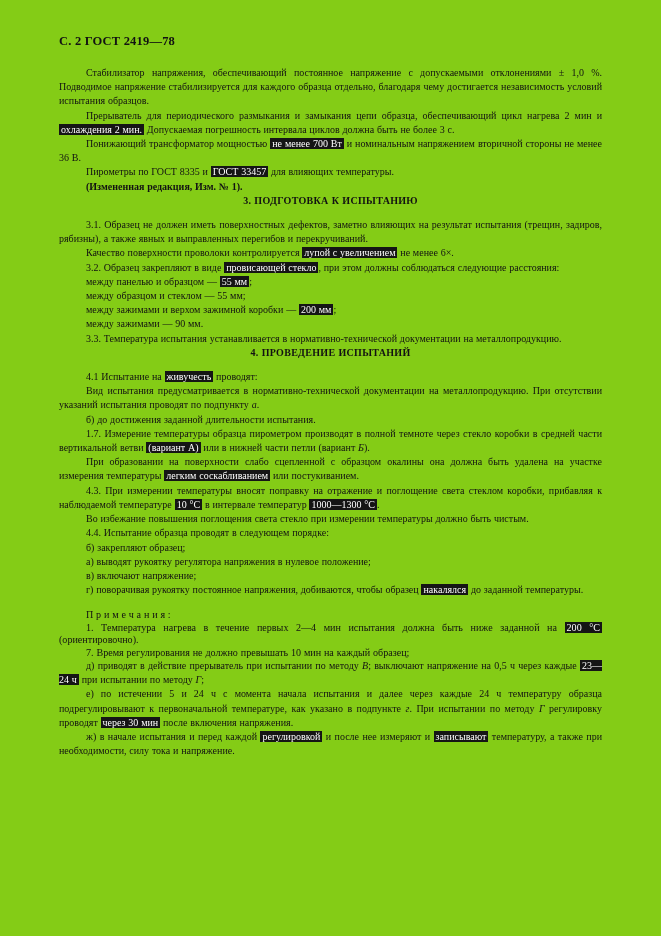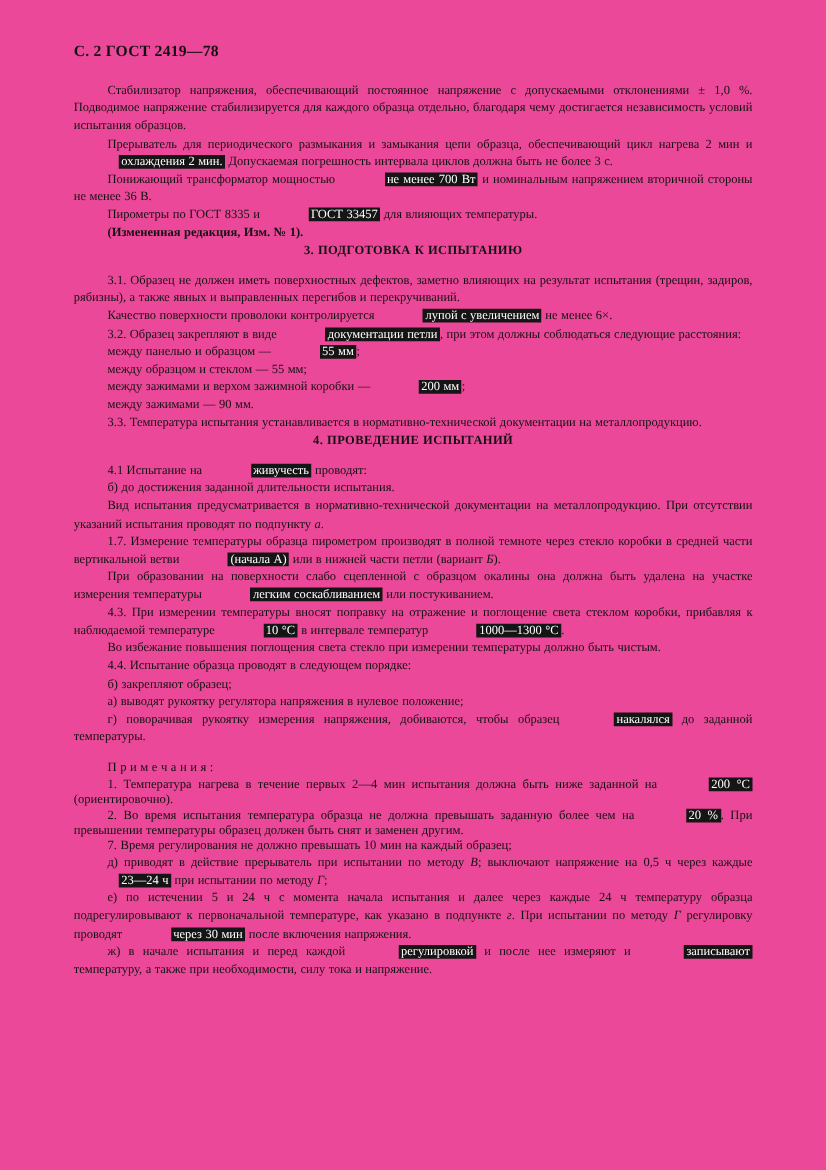--- a/index.html
+++ b/index.html
@@ -4,21 +4,21 @@
 <style>
   html, body {
     margin: 0;
     padding: 0;
     background: #ffffff;
   }
   .page {
     position: relative;
     width: 661px;
     height: 936px;
-    background: #ec4899;
+    background: #84cc16;
     overflow: hidden;
     font-family: "Liberation Serif", "DejaVu Serif", serif;
     color: #121212;
   }
   .inner {
     position: absolute;
     left: 59px;
     top: 34px;
     width: 543px;
   }
@@ -48,60 +48,59 @@
     line-height: 12.4px;
   }
   .block.note-title {
     margin-top: 12px;
     font-family: Liberation Serif, serif;
   }
   .hl {
     background: #151515;
     color: #ffffff;
     padding: 0 2px;
-    margin-left: 36px;
   }
   .b { font-weight: bold; }
   .i { font-style: italic; }
 </style>
 </head>
 <body>
 
 <div class="page">
   <div class="inner">
     <div class="header">С. 2 ГОСТ 2419—78</div>
     <div>
         <div class="block p"><span>Стабилизатор напряжения, обеспечивающий постоянное напряжение с допускаемыми отклонениями ± 1,0 %. Подводимое напряжение стабилизируется для каждого образца отдельно, благодаря чему достигается независимость условий испытания образцов.</span></div>
         <div class="block p"><span>Прерыватель для периодического размыкания и замыкания цепи образца, обеспечивающий цикл нагрева 2 мин и </span><span class="hl">охлаждения 2 мин.</span><span> Допускаемая погрешность интервала циклов должна быть не более 3 с.</span></div>
         <div class="block p"><span>Понижающий трансформатор мощностью </span><span class="hl">не менее 700 Вт</span><span> и номинальным напряжением вторичной стороны не менее 36 В.</span></div>
         <div class="block p"><span>Пирометры по ГОСТ 8335 и </span><span class="hl">ГОСТ 33457</span><span> для влияющих температуры.</span></div>
         <div class="block p"><span class="b">(Измененная редакция, Изм. № 1).</span></div>
         <div class="block h2"><span>3. ПОДГОТОВКА К ИСПЫТАНИЮ</span></div>
         <div class="block p"><span>3.1. Образец не должен иметь поверхностных дефектов, заметно влияющих на результат испытания (трещин, задиров, рябизны), а также явных и выправленных перегибов и перекручиваний.</span></div>
         <div class="block p"><span>Качество поверхности проволоки контролируется </span><span class="hl">лупой с увеличением</span><span> не менее 6×.</span></div>
-        <div class="block p"><span>3.2. Образец закрепляют в виде </span><span class="hl">документации петли</span><span>, при этом должны соблюдаться следующие расстояния:</span></div>
+        <div class="block p"><span>3.2. Образец закрепляют в виде </span><span class="hl">провисающей стекло</span><span>, при этом должны соблюдаться следующие расстояния:</span></div>
         <div class="block p"><span>между панелью и образцом — </span><span class="hl">55 мм</span><span>;</span></div>
         <div class="block p"><span>между образцом и стеклом — 55 мм;</span></div>
         <div class="block p"><span>между зажимами и верхом зажимной коробки — </span><span class="hl">200 мм</span><span>;</span></div>
         <div class="block p"><span>между зажимами — 90 мм.</span></div>
         <div class="block p"><span>3.3. Температура испытания устанавливается в нормативно-технической документации на металлопродукцию.</span></div>
         <div class="block h2"><span>4. ПРОВЕДЕНИЕ ИСПЫТАНИЙ</span></div>
         <div class="block p"><span>4.1 Испытание на </span><span class="hl">живучесть</span><span> проводят:</span></div>
+        <div class="block p"><span>Вид испытания предусматривается в нормативно-технической документации на металлопродукцию. При отсутствии указаний испытания проводят по подпункту </span><span class="i">а</span><span>.</span></div>
         <div class="block p"><span>б) до достижения заданной длительности испытания.</span></div>
-        <div class="block p"><span>Вид испытания предусматривается в нормативно-технической документации на металлопродукцию. При отсутствии указаний испытания проводят по подпункту </span><span class="i">а</span><span>.</span></div>
-        <div class="block p"><span>1.7. Измерение температуры образца пирометром производят в полной темноте через стекло коробки в средней части вертикальной ветви </span><span class="hl">(начала А)</span><span> или в нижней части петли (вариант </span><span class="i">Б</span><span>).</span></div>
+        <div class="block p"><span>1.7. Измерение температуры образца пирометром производят в полной темноте через стекло коробки в средней части вертикальной ветви </span><span class="hl">(вариант А)</span><span> или в нижней части петли (вариант </span><span class="i">Б</span><span>).</span></div>
         <div class="block p"><span>При образовании на поверхности слабо сцепленной с образцом окалины она должна быть удалена на участке измерения температуры </span><span class="hl">легким соскабливанием</span><span> или постукиванием.</span></div>
         <div class="block p"><span>4.3. При измерении температуры вносят поправку на отражение и поглощение света стеклом коробки, прибавляя к наблюдаемой температуре </span><span class="hl">10 °С</span><span> в интервале температур </span><span class="hl">1000—1300 °С</span><span>.</span></div>
         <div class="block p"><span>Во избежание повышения поглощения света стекло при измерении температуры должно быть чистым.</span></div>
         <div class="block p"><span>4.4. Испытание образца проводят в следующем порядке:</span></div>
         <div class="block p"><span>б) закрепляют образец;</span></div>
         <div class="block p"><span>а) выводят рукоятку регулятора напряжения в нулевое положение;</span></div>
-        <div class="block p"><span>г) поворачивая рукоятку измерения напряжения, добиваются, чтобы образец </span><span class="hl">накалялся</span><span> до заданной температуры.</span></div>
+        <div class="block p"><span>в) включают напряжение;</span></div>
+        <div class="block p"><span>г) поворачивая рукоятку постоянное напряжения, добиваются, чтобы образец </span><span class="hl">накалялся</span><span> до заданной температуры.</span></div>
         <div class="block note-title"><span>П р и м е ч а н и я :</span></div>
         <div class="block note"><span>1. Температура нагрева в течение первых 2—4 мин испытания должна быть ниже заданной на </span><span class="hl">200 °С</span><span> (ориентировочно).</span></div>
-        <div class="block note"><span>2. Во время испытания температура образца не должна превышать заданную более чем на </span><span class="hl">20 %</span><span>. При превышении температуры образец должен быть снят и заменен другим.</span></div>
         <div class="block note"><span>7. Время регулирования не должно превышать 10 мин на каждый образец;</span></div>
         <div class="block p"><span>д) приводят в действие прерыватель при испытании по методу </span><span class="i">В</span><span>; выключают напряжение на 0,5 ч через каждые </span><span class="hl">23—24 ч</span><span> при испытании по методу </span><span class="i">Г</span><span>;</span></div>
         <div class="block p"><span>е) по истечении 5 и 24 ч с момента начала испытания и далее через каждые 24 ч температуру образца подрегулировывают к первоначальной температуре, как указано в подпункте </span><span class="i">г</span><span>. При испытании по методу </span><span class="i">Г</span><span> регулировку проводят </span><span class="hl">через 30 мин</span><span> после включения напряжения.</span></div>
         <div class="block p"><span>ж) в начале испытания и перед каждой </span><span class="hl">регулировкой</span><span> и после нее измеряют и </span><span class="hl">записывают</span><span> температуру, а также при необходимости, силу тока и напряжение.</span></div>
       </div>
   </div>
 </div>
 
 </body></html>

